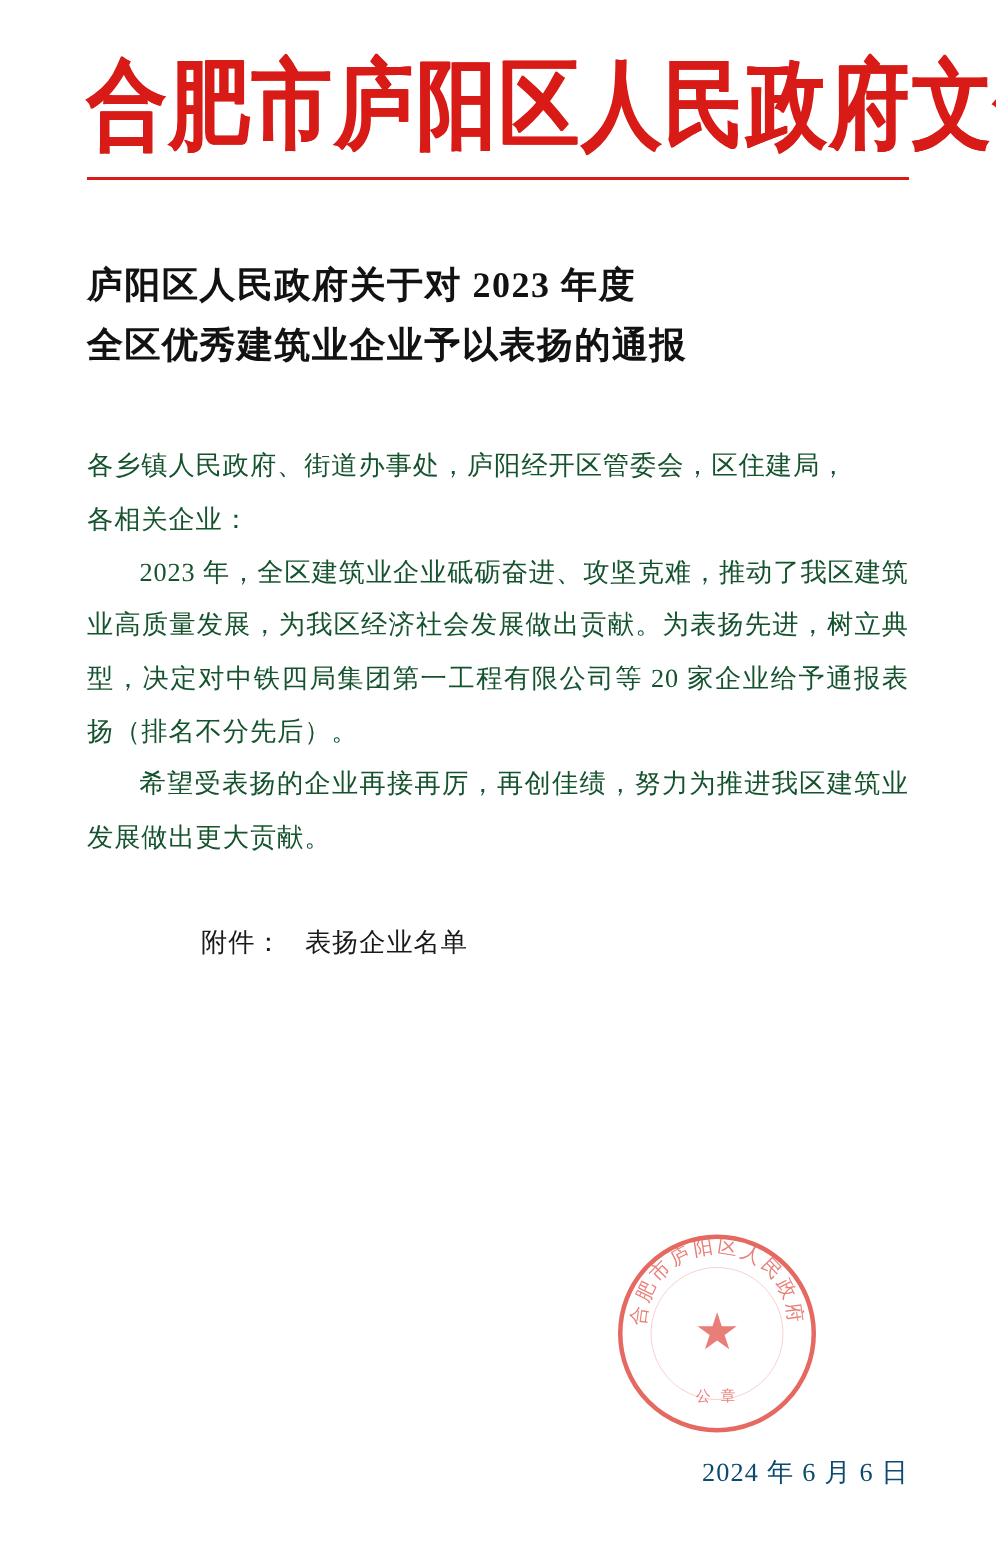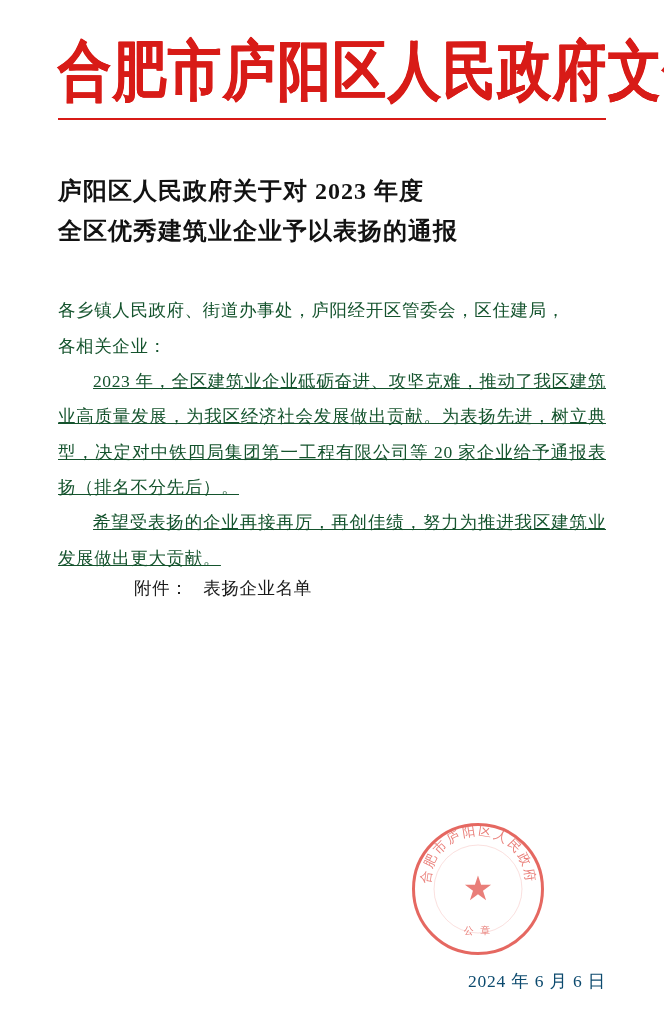--- a/index.html
+++ b/index.html
@@ -73,24 +73,25 @@
   
   .body-text {
     margin-top: 42px;
     font-size: 17.5px;
     line-height: 2.02;
     letter-spacing: 0.6px;
     text-align: justify;
     color: #14532d;
   }
   .body-text p { margin: 0; }
-  .body-text p.indent { text-indent: 2em; text-decoration: underline; }
+  .body-text p.indent { text-indent: 2em; }
 
   
   .attachment {
+    margin-top: 40px;
     font-size: 17.5px;
     letter-spacing: 0.6px;
     padding-left: 76px;
   }
   .attachment .att-label { margin-right: 10px; }
 
   
   .sign-area {
     position: absolute;
     right: 58px;

